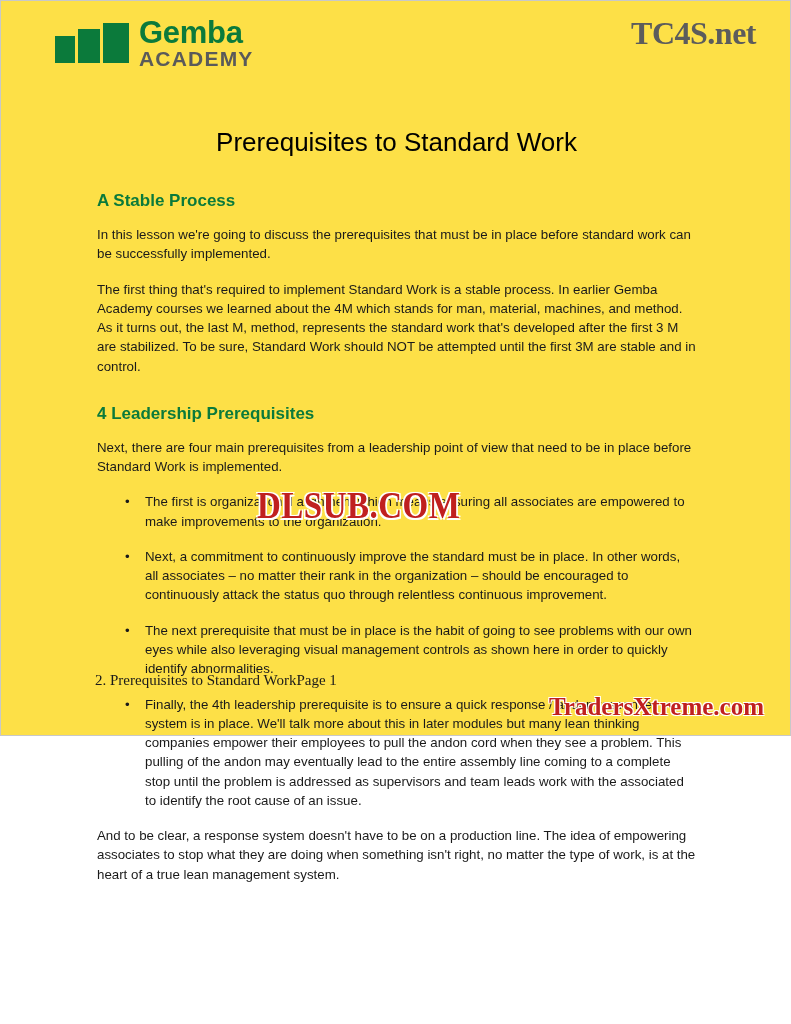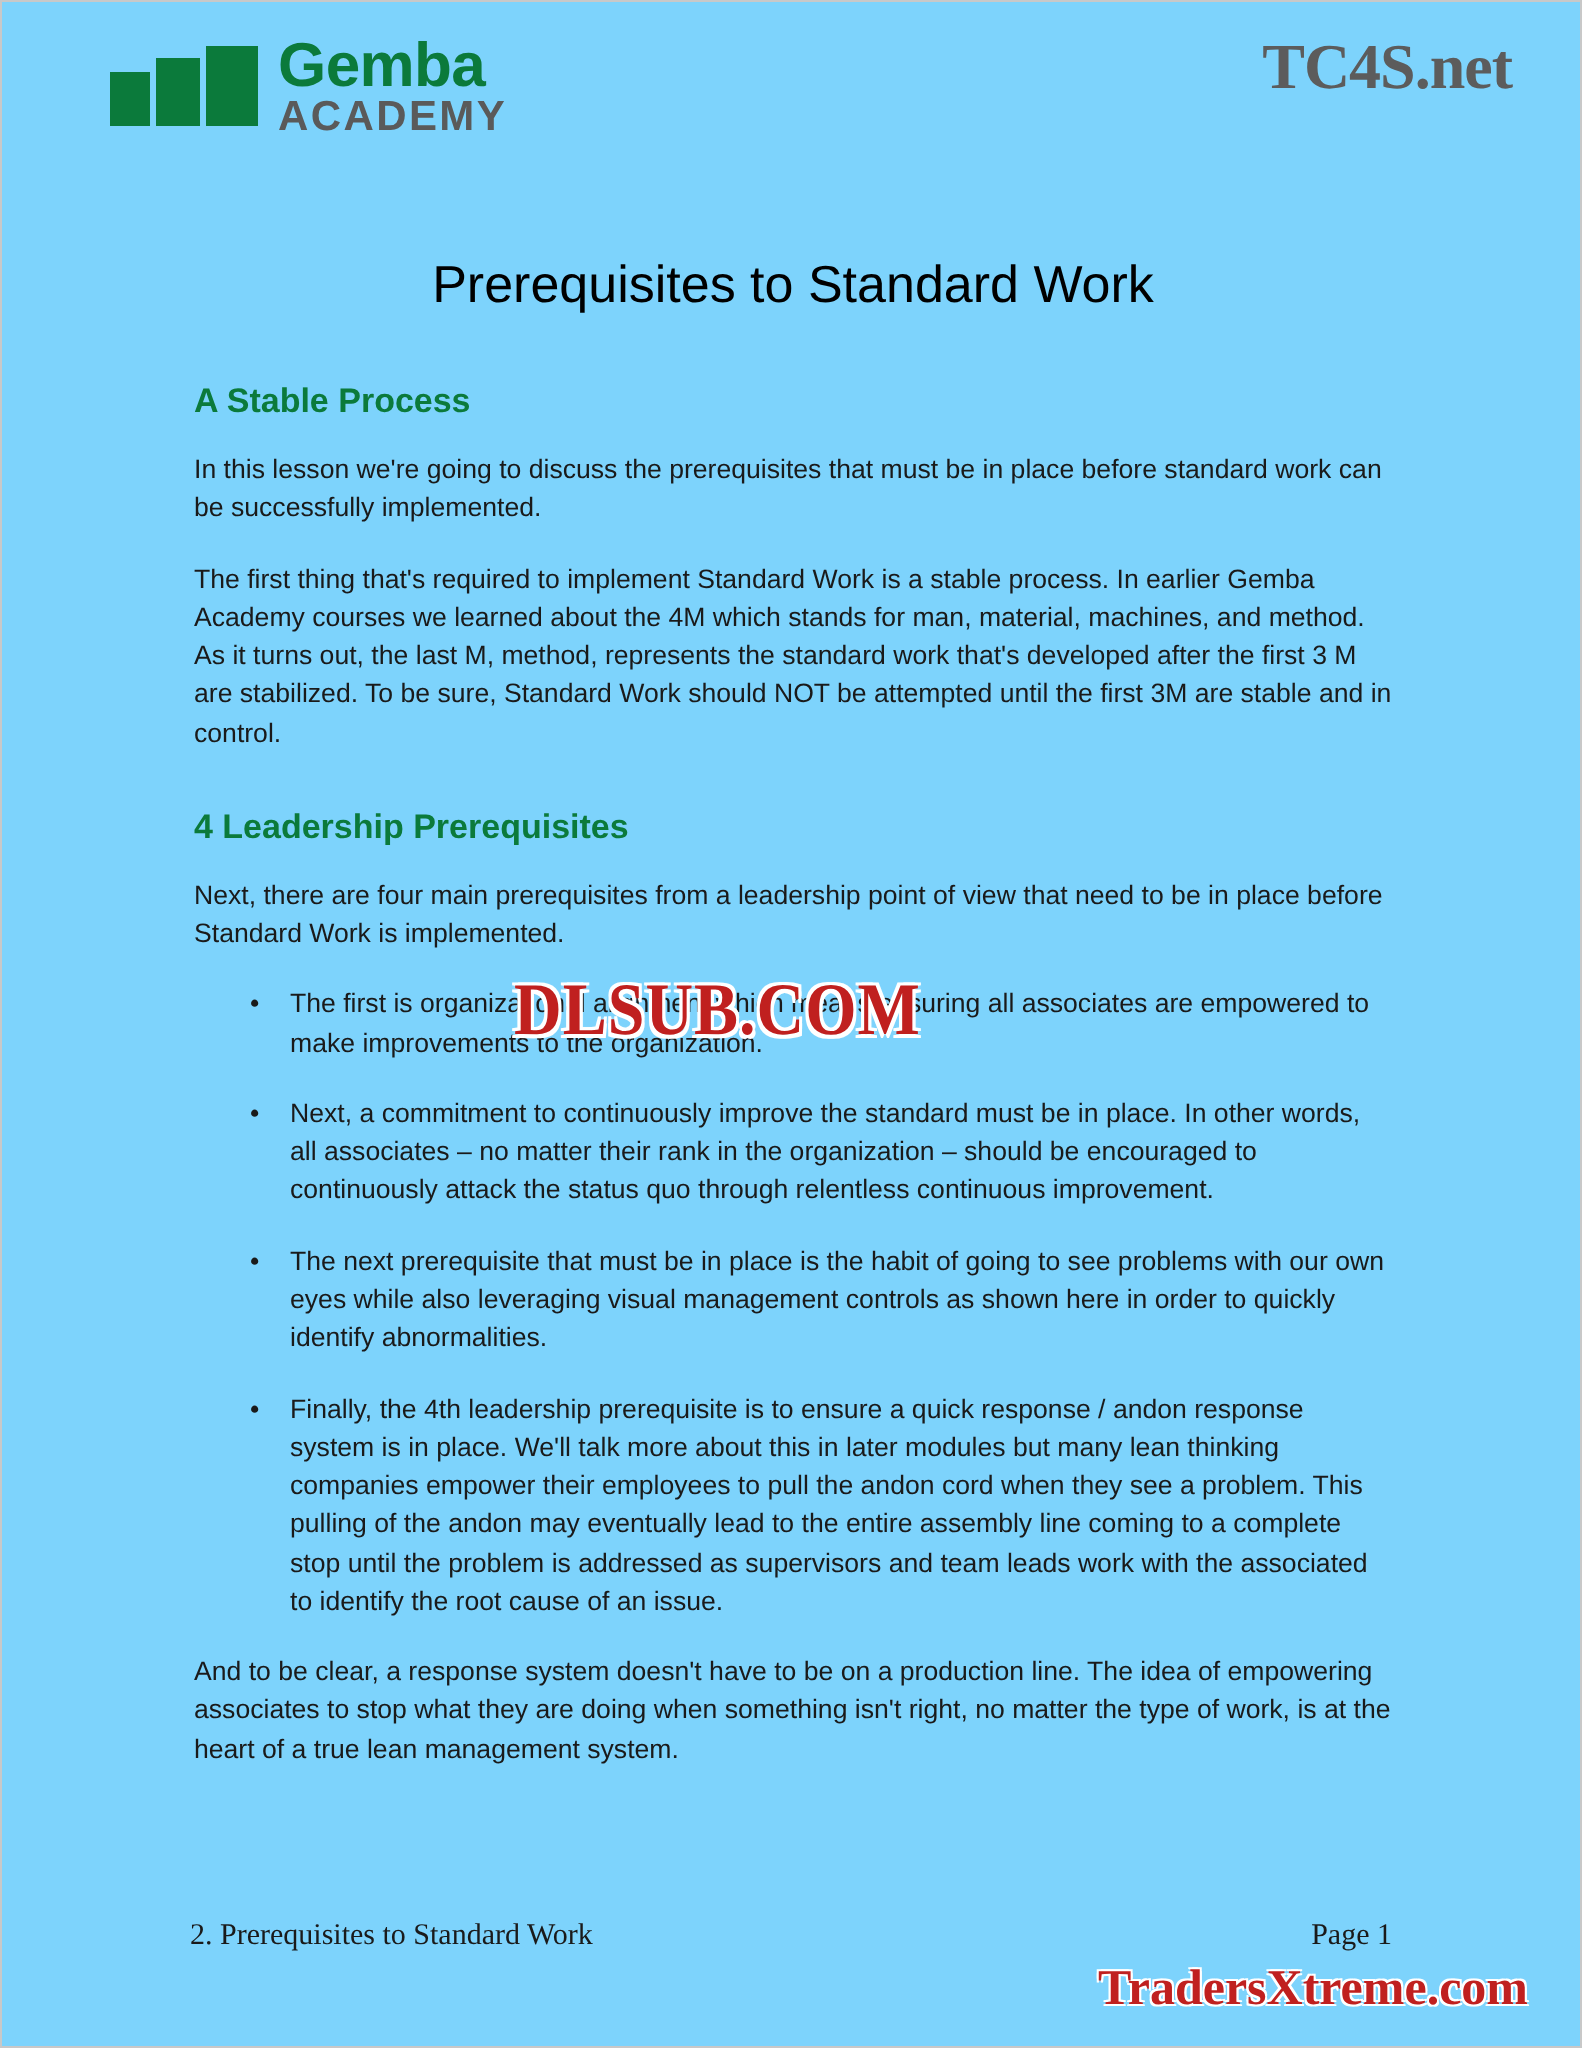--- a/index.html
+++ b/index.html
@@ -11,23 +11,23 @@
     width: 791px;
     height: 1024px;
     position: relative;
     font-family: "Liberation Sans", sans-serif;
     color: #000000;
     overflow: hidden;
   }
   .page {
     position: relative;
     width: 791px;
-    height: 1024px;
+    height: 736px;
     box-sizing: border-box;
-    background: #7dd3fc;
+    background: #fde047;
     border: 1px solid #c8c8c8;
   }
 
   
   .header {
     position: absolute;
     top: 14px;
     left: 0;
     width: 791px;
     height: 70px;
@@ -166,21 +166,21 @@
     white-space: nowrap;
   }
 
   
   .footer {
     position: absolute;
     left: 94px;
     right: 94px;
     bottom: 46px;
     display: flex;
-    justify-content: space-between;
+    justify-content: flex-start;
     font-family: "Liberation Serif", serif;
     font-size: 15px;
     color: #1a1a1a;
   }
 </style>
 </head>
 <body>
 
 <div class="page">
 

